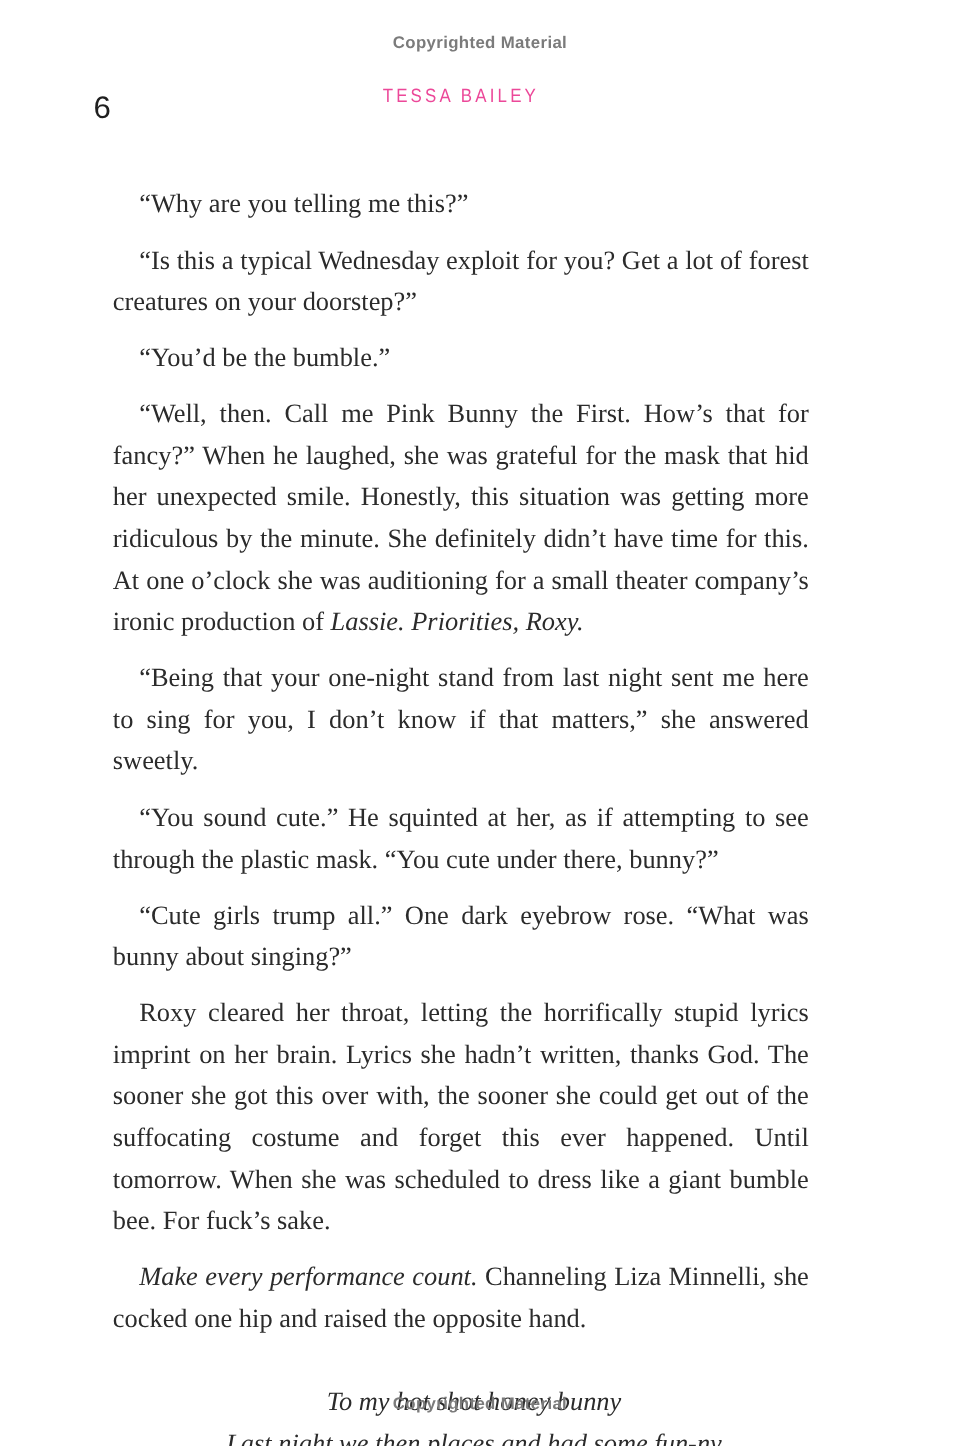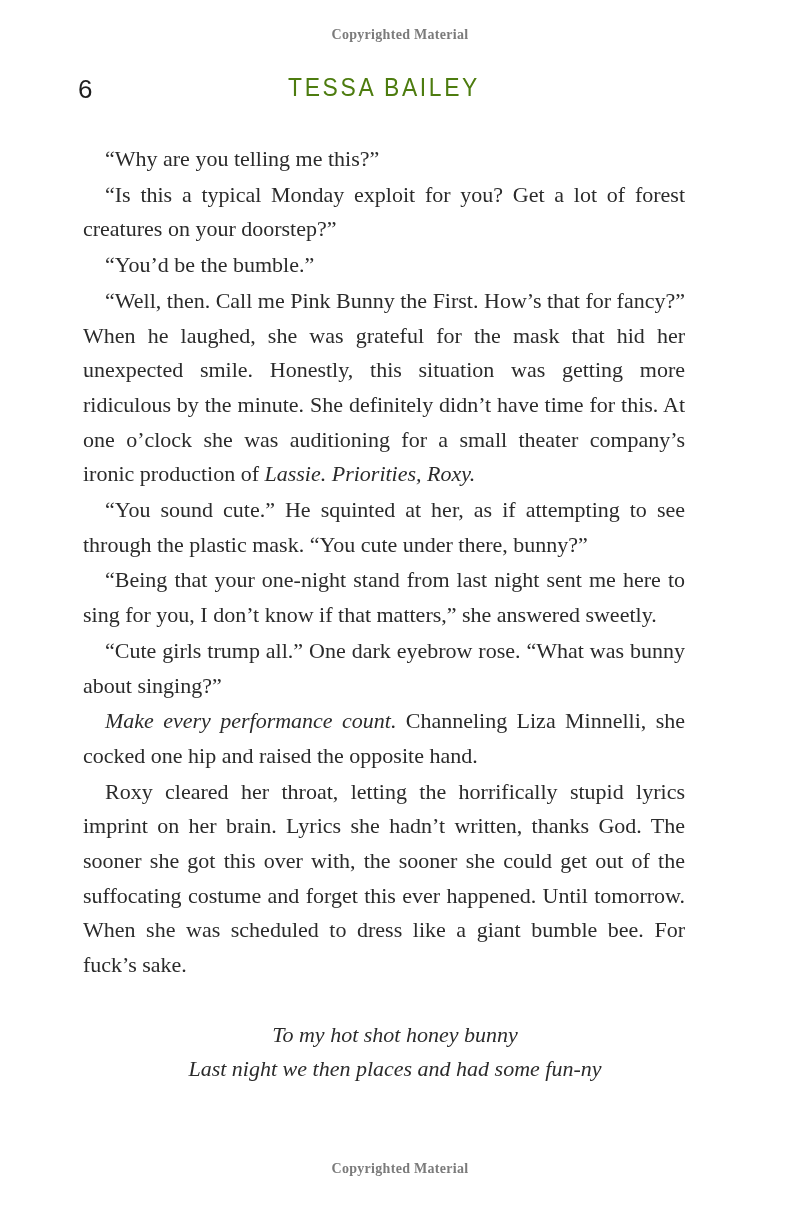--- a/index.html
+++ b/index.html
@@ -12,21 +12,21 @@
     width: 800px;
     height: 1205px;
     background: #ffffff;
     overflow: hidden;
   }
   .notice {
     position: absolute;
     left: 0;
     width: 100%;
     text-align: center;
-    font-family: Liberation Serif, serif;
+    font-family: Liberation Sans, sans-serif;
     font-weight: bold;
     font-size: 14px;
     letter-spacing: 0.3px;
     color: #7b7b7b;
   }
   .notice-top { top: 27px; }
   .notice-bottom { top: 1161px; }
 
   .header-row {
     position: absolute;
@@ -40,44 +40,44 @@
     left: -4px;
     top: 2px;
     font-family: "Liberation Sans", sans-serif;
     font-size: 26px;
     color: #1f1f1f;
   }
   .running-header {
     width: 100%;
     text-align: center;
     font-family: "Liberation Sans", sans-serif;
-    font-size: 26px;
+    font-size: 16px;
     letter-spacing: 3px;
-    color: #4d7c0f;
+    color: #ec4899;
     white-space: nowrap;
   }
   .running-header .squeeze {
     display: inline-block;
     transform: scaleX(0.88);
     transform-origin: center;
   }
 
   .body-text {
     position: absolute;
     top: 141px;
     left: 82px;
     width: 604px;
     font-family: "Liberation Serif", serif;
     font-size: 22px;
     line-height: 34.7px;
     color: #2b2b2b;
     text-align: justify;
   }
   .para {
-    margin: 1px;
+    margin: 12px;
     text-indent: 22px;
   }
   .verse {
     margin-top: 34.7px;
     text-align: center;
   }
   .verse-line {
     padding-left: 22px;
   }
   .verse-line em, .para em {
@@ -93,28 +93,28 @@
 
   <div class="header-row">
     <div class="page-number">6</div>
     <div class="running-header">
       <span class="squeeze">TESSA BAILEY</span>
     </div>
   </div>
 
   <div class="body-text">
       <p class="para"><span>“Why are you telling me this?”</span></p>
-      <p class="para"><span>“Is this a typical Monday exploit for you? Get a lot of forest creatures on your doorstep?”</span></p>
+      <p class="para"><span>“Is this a typical Wednesday exploit for you? Get a lot of forest creatures on your doorstep?”</span></p>
       <p class="para"><span>“You’d be the bumble.”</span></p>
       <p class="para"><span>“Well, then. Call me Pink Bunny the First. How’s that for fancy?” When he laughed, she was grateful for the mask that hid her unexpected smile. Honestly, this situation was getting more ridiculous by the minute. She definitely didn’t have time for this. At one o’clock she was auditioning for a small theater company’s ironic production of </span><em>Lassie. Priorities, Roxy.</em></p>
+      <p class="para"><span>“Being that your one-night stand from last night sent me here to sing for you, I don’t know if that matters,” she answered sweetly.</span></p>
       <p class="para"><span>“You sound cute.” He squinted at her, as if attempting to see through the plastic mask. “You cute under there, bunny?”</span></p>
-      <p class="para"><span>“Being that your one-night stand from last night sent me here to sing for you, I don’t know if that matters,” she answered sweetly.</span></p>
       <p class="para"><span>“Cute girls trump all.” One dark eyebrow rose. “What was bunny about singing?”</span></p>
+      <p class="para"><span>Roxy cleared her throat, letting the horrifically stupid lyrics imprint on her brain. Lyrics she hadn’t written, thanks God. The sooner she got this over with, the sooner she could get out of the suffocating costume and forget this ever happened. Until tomorrow. When she was scheduled to dress like a giant bumble bee. For fuck’s sake.</span></p>
       <p class="para"><em>Make every performance count.</em><span> Channeling Liza Minnelli, she cocked one hip and raised the opposite hand.</span></p>
-      <p class="para"><span>Roxy cleared her throat, letting the horrifically stupid lyrics imprint on her brain. Lyrics she hadn’t written, thanks God. The sooner she got this over with, the sooner she could get out of the suffocating costume and forget this ever happened. Until tomorrow. When she was scheduled to dress like a giant bumble bee. For fuck’s sake.</span></p>
       <div class="verse">
         <div class="verse-line"><em>To my hot shot honey bunny</em></div>
         <div class="verse-line"><em>Last night we then places and had some fun-ny</em></div>
       </div>
     </div>
 
   <div class="notice notice-bottom">Copyrighted Material</div>
 
 </div>
 

